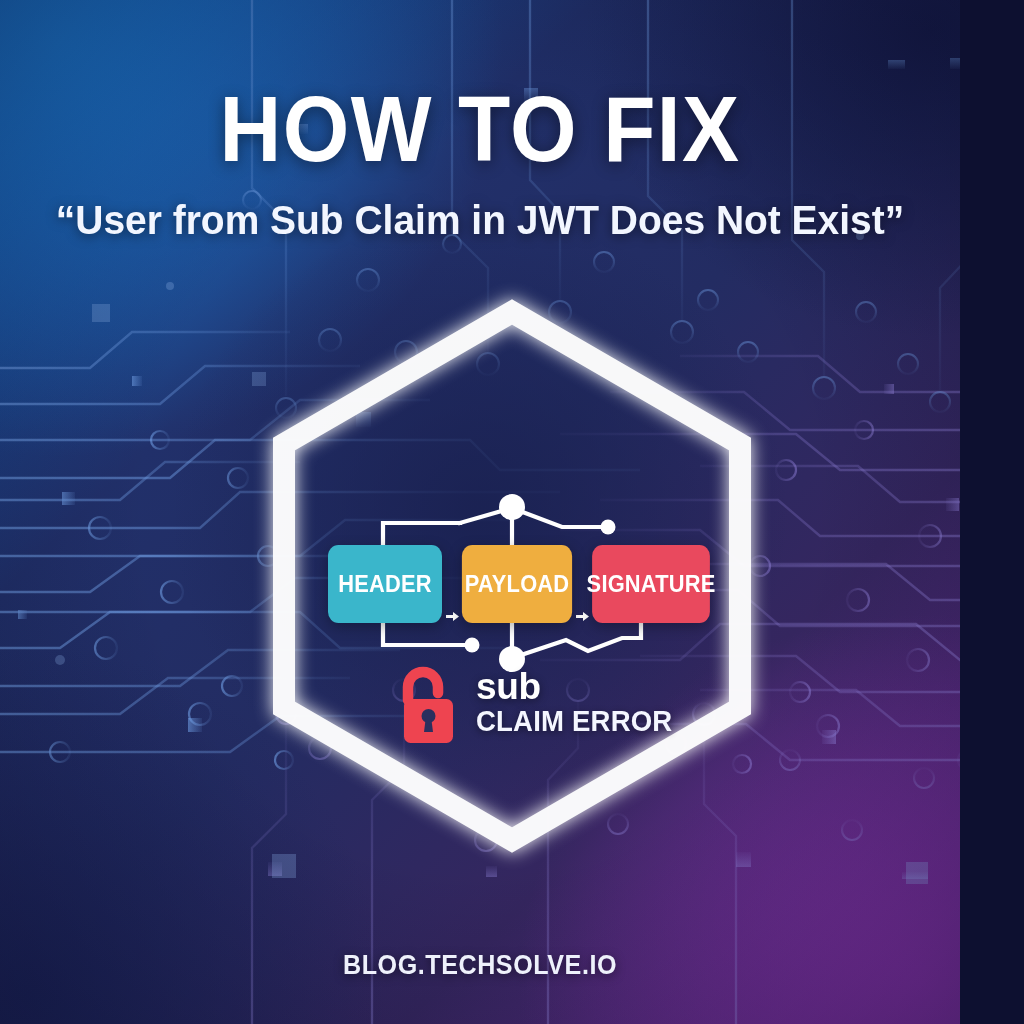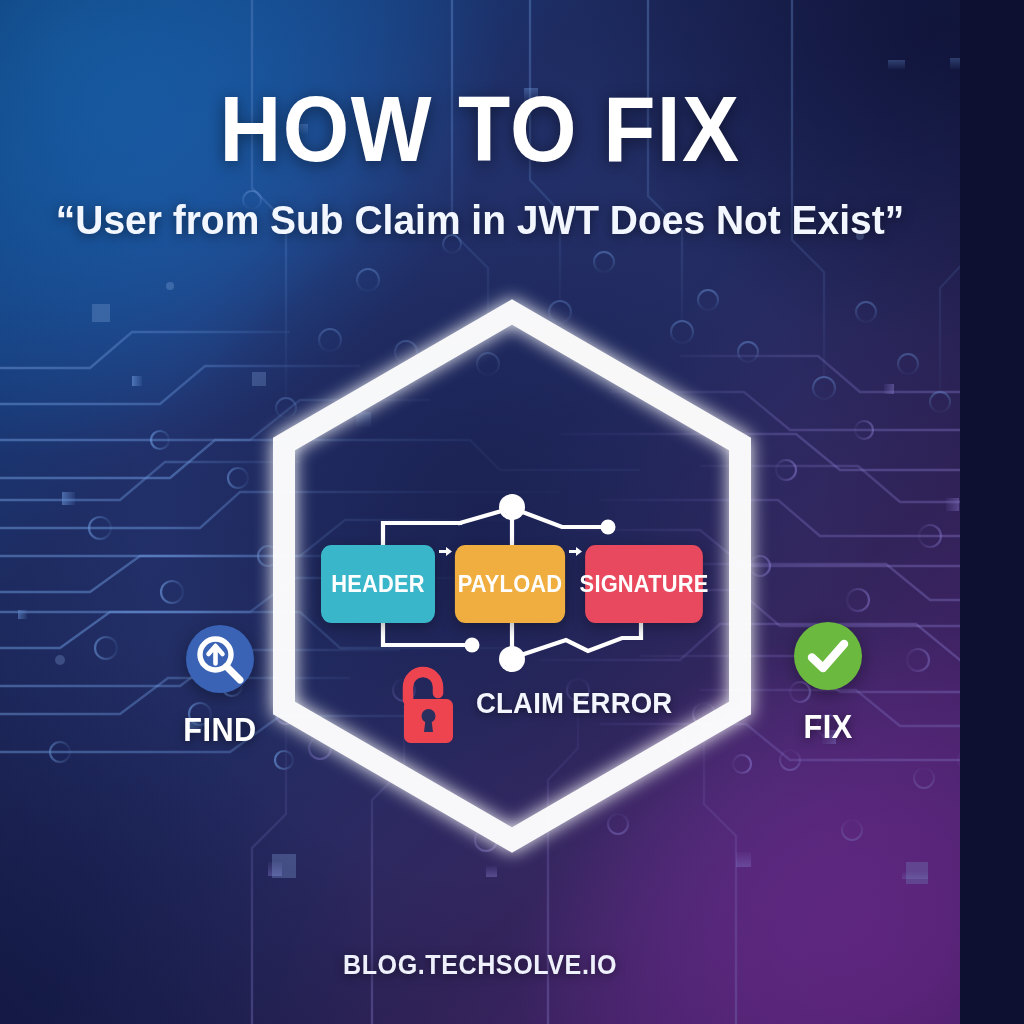--- a/index.html
+++ b/index.html
@@ -59,23 +59,23 @@
     position:absolute; left:0; right:0; top:950px;
     text-align:center;
     font-size:27px; font-weight:700; letter-spacing:.6px;
     color:#eef1fb;
     font-family:"Liberation Sans Narrow","Liberation Sans", sans-serif;
     transform:scaleX(.93); transform-origin:50% 50%;
     text-shadow:0 2px 10px rgba(0,0,0,.5);
   }
   
   .jwt-row{
-    position:absolute; left:318px; top:545px;
+    position:absolute; left:325px; top:545px;
     width:388px; height:78px;
-    display:flex; align-items:flex-start;
+    display:flex; align-items:flex-end;
   }
   .jwt-box{
     height:78px; border-radius:11px;
     display:flex; align-items:center; justify-content:center;
     color:#ffffff; font-weight:700; font-size:23px; letter-spacing:.2px;
     font-family:"Liberation Sans Narrow","Liberation Sans", sans-serif;
     transform:scaleX(.95); transform-origin:50% 50%;
     box-shadow:0 4px 14px rgba(0,0,0,.30);
   }
   .jwt-box.header-box   { width:120px; background:#3ab6cb; }
@@ -374,37 +374,20 @@
     <div class="lock-icon">
       <svg width="66" height="78" viewBox="0 0 66 78" aria-hidden="true">
 
         <path d="M12 34 V21 A15 15 0 0 1 42 21 V27" fill="none" stroke="#ee4450" stroke-width="10.5" stroke-linecap="round"></path>
         <rect x="8" y="33" width="49" height="44" rx="6.5" fill="#ee4450"></rect>
         <circle cx="32.5" cy="50" r="7" fill="#2b2f5e"></circle>
         <path d="M29.8 52 H35.2 L37 66 H28 Z" fill="#2b2f5e"></path>
       </svg>
     </div>
     <div class="sub-text">
+      <div class="sub-word">sub</div>
       <div class="claim-error">CLAIM ERROR</div>
     </div>
   </div>
 
-  <div class="side-badge find">
-    <div class="badge-circle find-circle">
-      <svg width="68" height="68" viewBox="0 0 68 68" aria-hidden="true">
-        <circle cx="29.5" cy="29.5" r="15.5" fill="none" stroke="#ffffff" stroke-width="5.4"></circle>
-        <path d="M40.5 41.5 L54 55" stroke="#ffffff" stroke-width="7" stroke-linecap="round"></path>
-        <path d="M29.5 38.5 V23 M29.5 21 L22.5 29 M29.5 21 L36.5 29" stroke="#ffffff" stroke-width="4.6" stroke-linecap="round" stroke-linejoin="round" fill="none"></path>
-      </svg>
-    </div>
-    <div class="badge-label">FIND</div>
-  </div>
-
-  <div class="side-badge fix">
-    <div class="badge-circle fix-circle">
-      <svg width="68" height="68" viewBox="0 0 68 68" aria-hidden="true">
-        <path d="M18 35.5 L29 46 L50 22" fill="none" stroke="#ffffff" stroke-width="8.5" stroke-linecap="round" stroke-linejoin="round"></path>
-      </svg>
-    </div>
-    <div class="badge-label">FIX</div>
-  </div>
+
 
 </div>
 
 </body></html>

